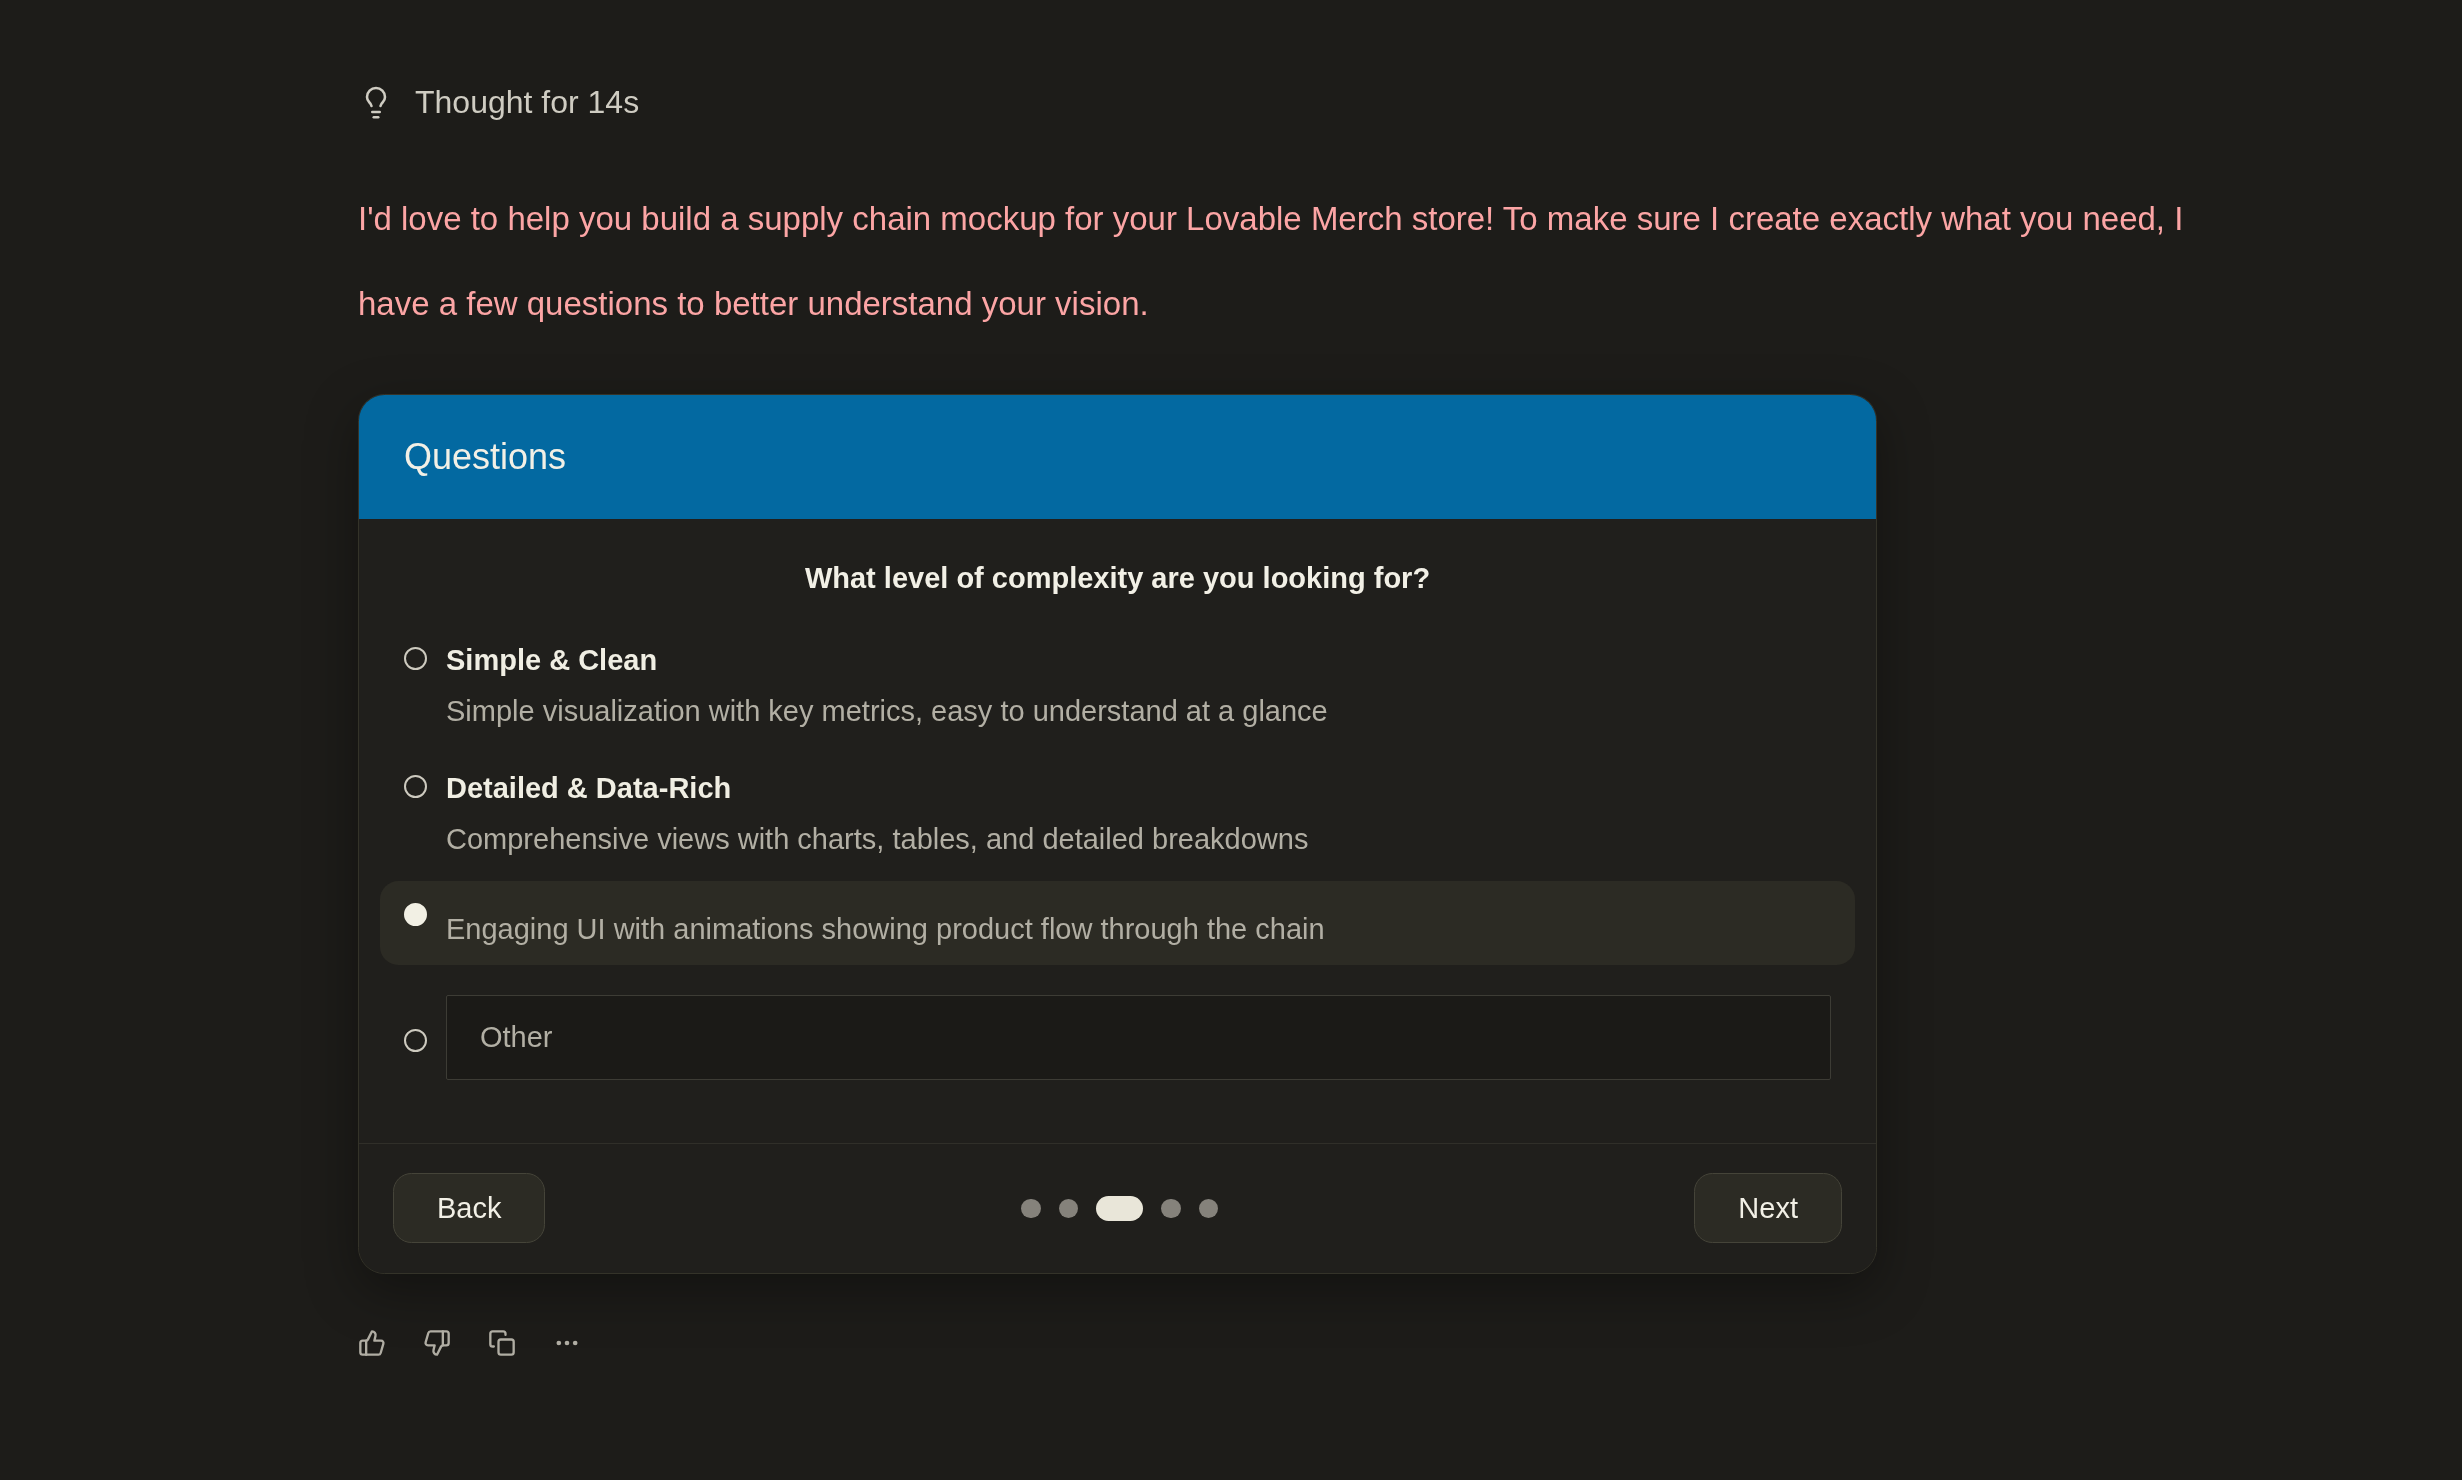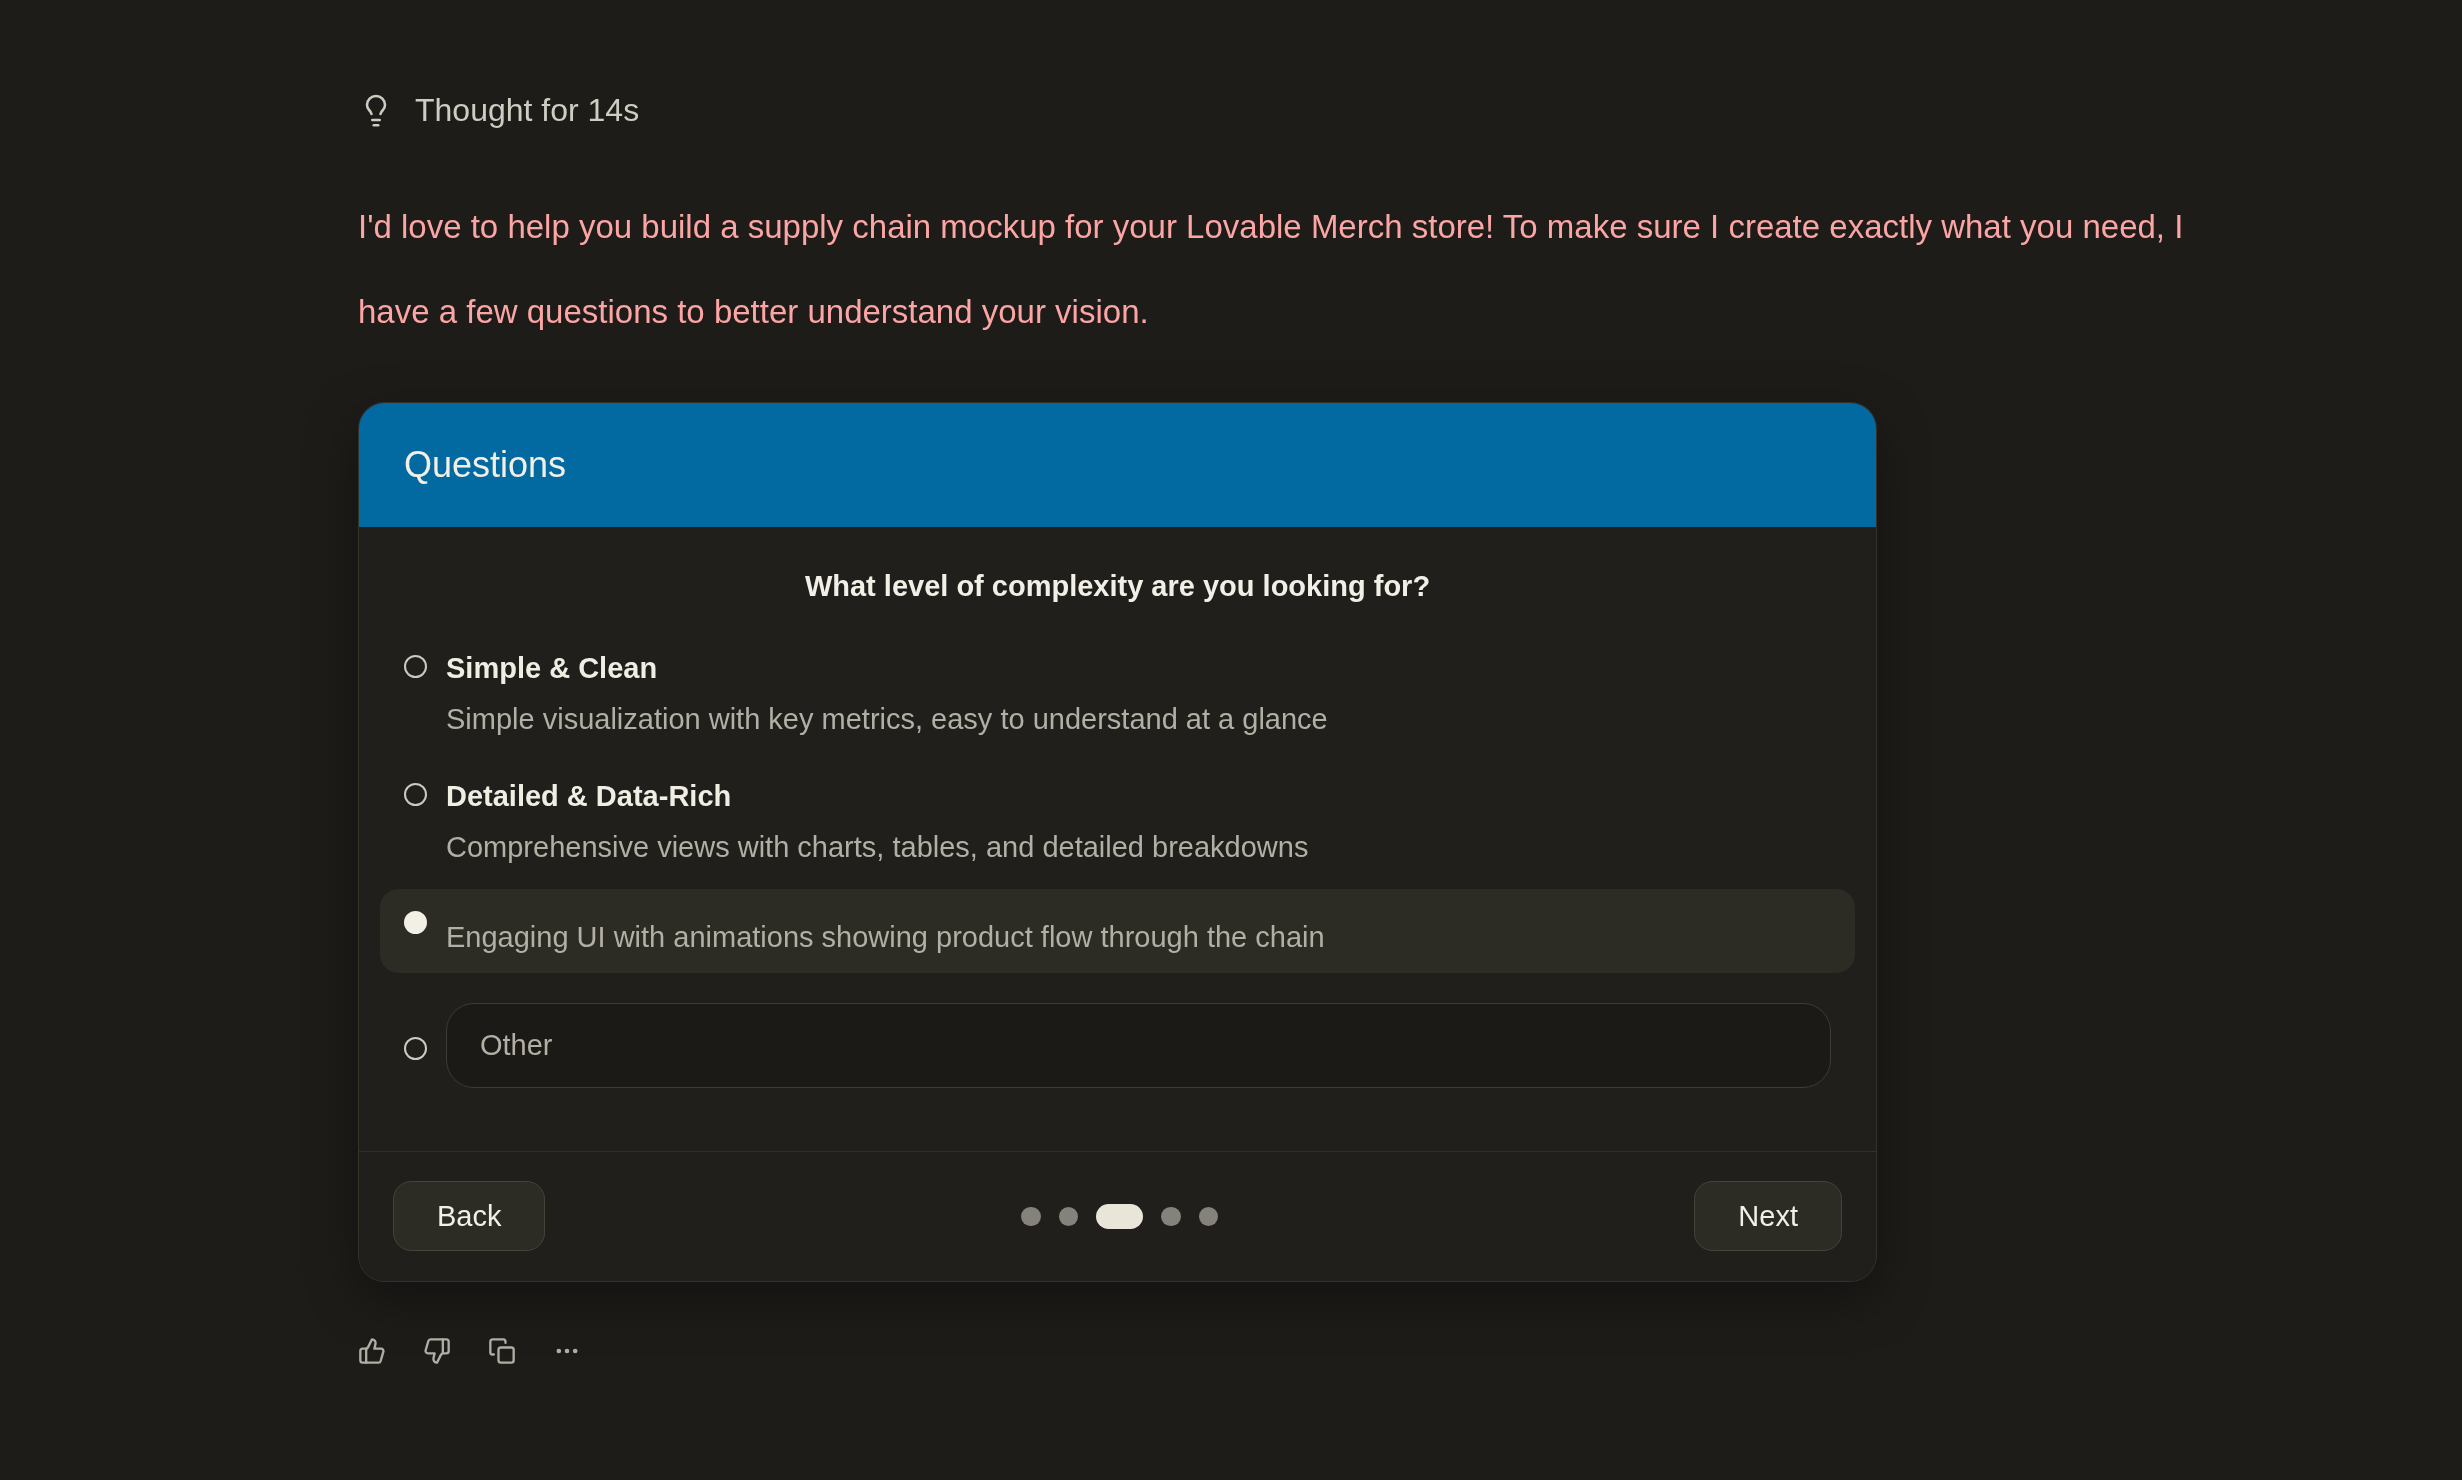--- a/index.html
+++ b/index.html
@@ -2,21 +2,21 @@
 <html style="font-size:9.2px"><head>
 <meta charset="utf-8">
 <style>
   html,body{margin:0;padding:0;}
   body{
     width:2462px;height:1480px;overflow:hidden;position:relative;
     background:#1d1c19;
     font-family:"Liberation Sans", sans-serif;
     -webkit-font-smoothing:antialiased;
   }
-  .content{position:absolute;left:358px;top:12px;width:1840px;}
+  .content{position:absolute;left:358px;top:4px;width:1840px;}
 
   
   .thought-row{margin-top:80px;display:flex;align-items:center;gap:21px;}
   .thought-row svg{display:block;}
   .thought-label{font-size:32px;color:#cfccc2;}
 
   
   .message-text{
     margin-top:55px;max-width:1834px;
     font-size:33px;line-height:85px;color:#fca5a5;
@@ -45,21 +45,21 @@
   .radio{
     width:23px;height:23px;border-radius:50%;
     border:2.3px solid #cdcabf;flex:none;margin-top:5.7px;box-sizing:border-box;
   }
   .radio.filled{background:#f2f0e4;border-color:#f2f0e4;}
   .option-label{font-size:29px;font-weight:700;color:#f0eee3;line-height:38px;}
   .option-desc{font-size:29px;color:#b2afa4;line-height:38px;margin-top:12.6px;}
 
   .other-row{align-items:center;margin-top:12.6px;margin-bottom:0;}
   .other-input{
-    flex:1;height:85px;box-sizing:border-box;border-radius:28px;
+    flex:1;height:85px;box-sizing:border-box;border-radius:2px;
     border:1.7px solid #3d3c35;background:#1b1a17;outline:none;
     color:#cfccc2;font-size:29px;padding:12px 33px;
     font-family:"Liberation Sans", sans-serif;
   }
   .other-input::placeholder{color:#b2afa4;opacity:1;}
 
   .card-footer{
     border-top:1.1px solid #302f29;height:129px;
     display:flex;align-items:center;justify-content:space-between;
     padding:0 34px;background:#201f1c;

